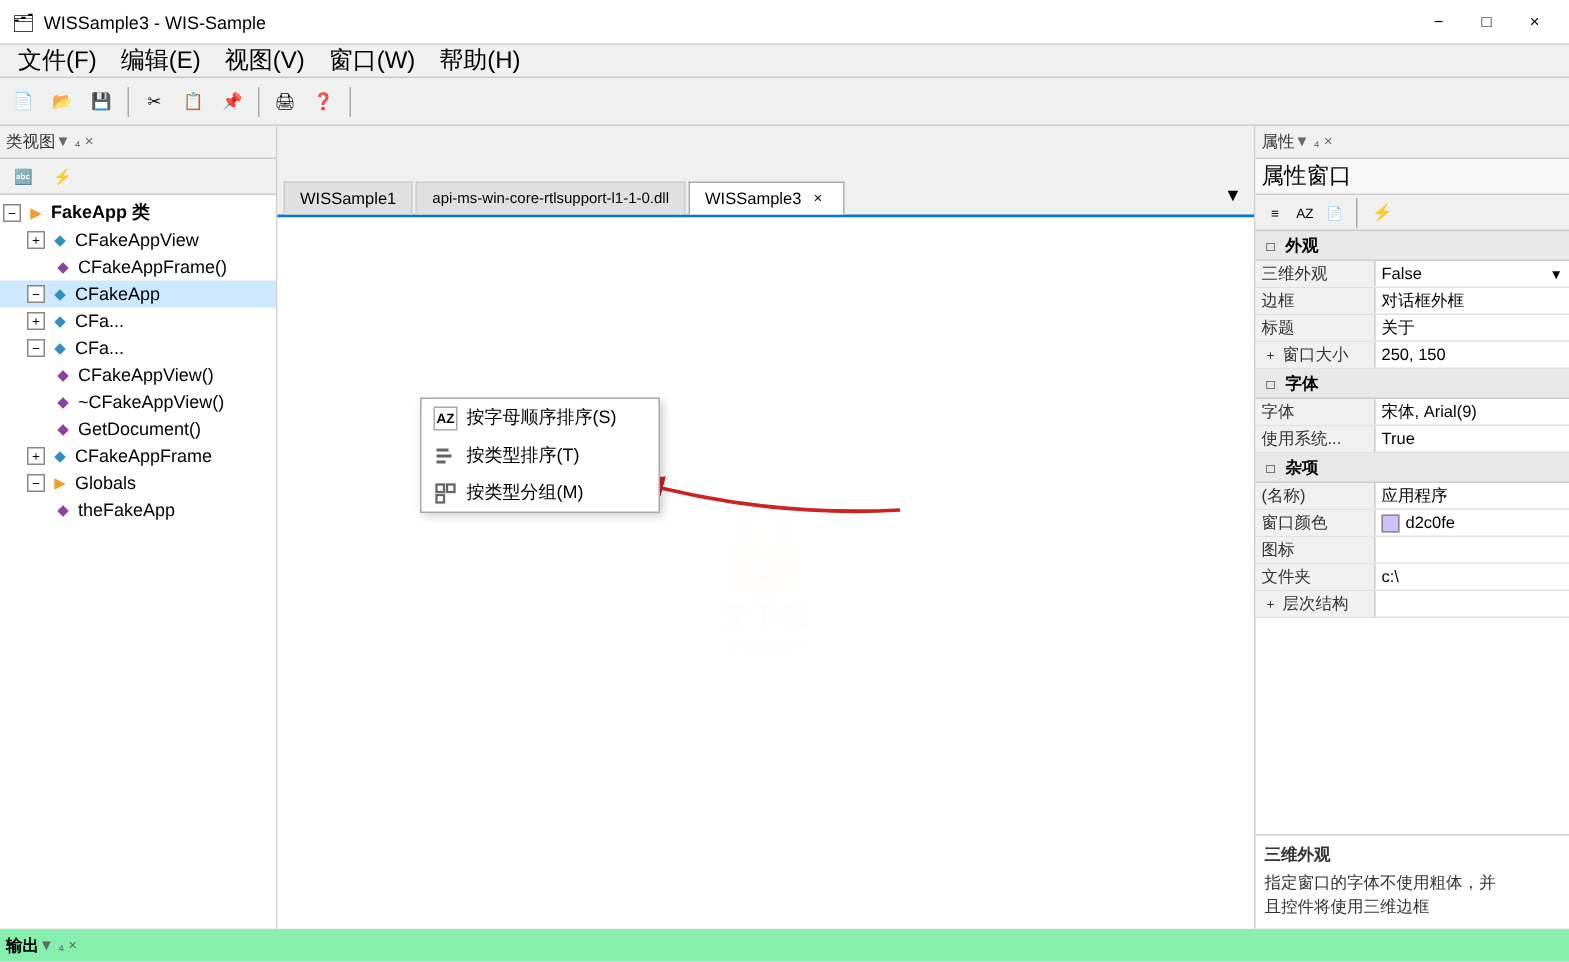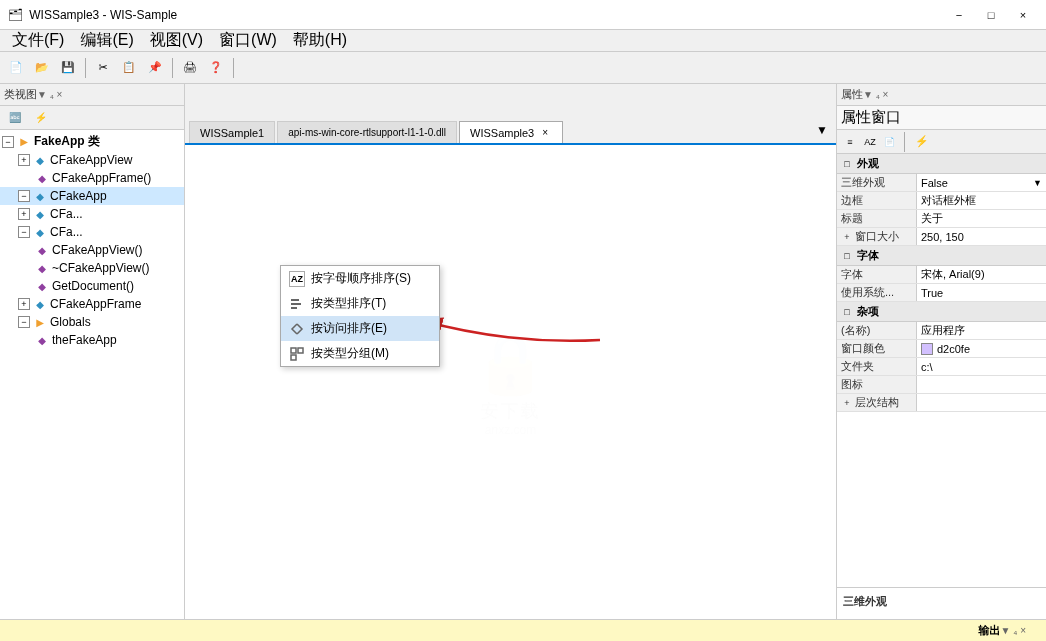--- a/index.html
+++ b/index.html
@@ -62,21 +62,21 @@
     .prop-section { background: #e8e8e8; padding: 2px 4px; font-size: 11px; font-weight: bold; display: flex; align-items: center; gap: 4px; border-bottom: 1px solid #ccc; }
     .prop-row { display: flex; border-bottom: 1px solid #e0e0e0; min-height: 18px; }
     .prop-name { width: 80px; padding: 1px 4px; font-size: 11px; background: #f0f0f0; border-right: 1px solid #ccc; flex-shrink: 0; display: flex; align-items: center; color: #333; }
     .prop-value { flex: 1; padding: 1px 4px; font-size: 11px; display: flex; align-items: center; gap: 4px; }
     .color-swatch { width: 12px; height: 12px; border: 1px solid #888; flex-shrink: 0; }
     .prop-expand { width: 12px; height: 12px; display: flex; align-items: center; justify-content: center; font-size: 9px; cursor: pointer; }
     .prop-description { padding: 6px; font-size: 11px; color: #333; border-top: 1px solid #ccc; line-height: 1.4; }
     
     
     .bottom-panel { height: 120px; border-top: 1px solid #ccc; background: #fff; display: flex; flex-direction: column; }
-    .bottom-header { background: #fef9c3; height: 22px; display: flex; align-items: center; justify-content: flex-end; padding: 0 20px; border-bottom: 1px solid #ccc; }
+    .bottom-header { background: #86efac; height: 22px; display: flex; align-items: center; justify-content: flex-start; padding: 0 4px; border-bottom: 1px solid #ccc; }
   </style>
 </head>
 <body>
 
 <div class="titlebar">
   <div class="titlebar-left">
     <span>🗂</span>
     <span>WISSample3 - WIS-Sample</span>
   </div>
   <div class="titlebar-controls">
@@ -232,29 +232,20 @@
         <div class="context-menu-item">
           <span class="ctx-icon" style="color:#888;">
             <svg width="14" height="14" viewBox="0 0 14 14">
                 <rect x="1" y="2" width="8" height="2" fill="#666"></rect>
                 <rect x="1" y="6" width="10" height="2" fill="#666"></rect>
                 <rect x="1" y="10" width="6" height="2" fill="#666"></rect>
               </svg>
           </span>
           <span>按类型排序(T)</span>
         </div>
-        <div class="context-menu-item" style="background:#d0e4f7;">
-          <span class="ctx-icon" style="color:#888;">
-            <svg width="14" height="14" viewBox="0 0 14 14">
-                <path d="M7 2L12 7 7 12" stroke="#666" stroke-width="1.5" fill="none"></path>
-                <path d="M7 2L2 7 7 12" stroke="#666" stroke-width="1.5" fill="none"></path>
-              </svg>
-          </span>
-          <span>按访问排序(E)</span>
-        </div>
         <div class="context-menu-item">
           <span class="ctx-icon" style="color:#888;">
             <svg width="14" height="14" viewBox="0 0 14 14">
                 <rect x="1" y="1" width="5" height="5" fill="none" stroke="#666" stroke-width="1.5"></rect>
                 <rect x="8" y="1" width="5" height="5" fill="none" stroke="#666" stroke-width="1.5"></rect>
                 <rect x="1" y="8" width="5" height="5" fill="none" stroke="#666" stroke-width="1.5"></rect>
               </svg>
           </span>
           <span>按类型分组(M)</span>
         </div>
@@ -356,38 +347,39 @@
         </div>
       </div>
       <div class="prop-row">
         <div class="prop-name">窗口颜色</div>
         <div class="prop-value">
           <div class="color-swatch" style="background:#d2c0fe;"></div>
           <span>d2c0fe</span>
         </div>
       </div>
       <div class="prop-row">
-        <div class="prop-name">文件夹</div>
-        <div class="prop-value">
-          <span>c:\</span>
-        </div>
-      </div>
-      <div class="prop-row">
         <div class="prop-name">图标</div>
         <div class="prop-value"></div>
       </div>
       <div class="prop-row">
+        <div class="prop-name">文件夹</div>
+        <div class="prop-value">
+          <span>c:\</span>
+        </div>
+      </div>
+      <div class="prop-row">
         <div class="prop-name" style="display:flex;align-items:center;gap:2px;">
           <span class="prop-expand">+</span>层次结构
         </div>
         <div class="prop-value"></div>
       </div>
     </div>
     <div class="prop-description">
       <div style="font-weight:bold;margin-bottom:4px;">三维外观</div>
+      <div>指定窗口的字体不使用粗体，并<br>且控件将使用三维边框</div>
     </div>
   </div>
 
 </div>
 
 <div class="bottom-panel">
   <div class="bottom-header">
     <span style="font-size:11px;font-weight:bold;">输出</span>
     <span style="font-size:10px;color:#666;">▼ ₄ ×</span>
   </div>

